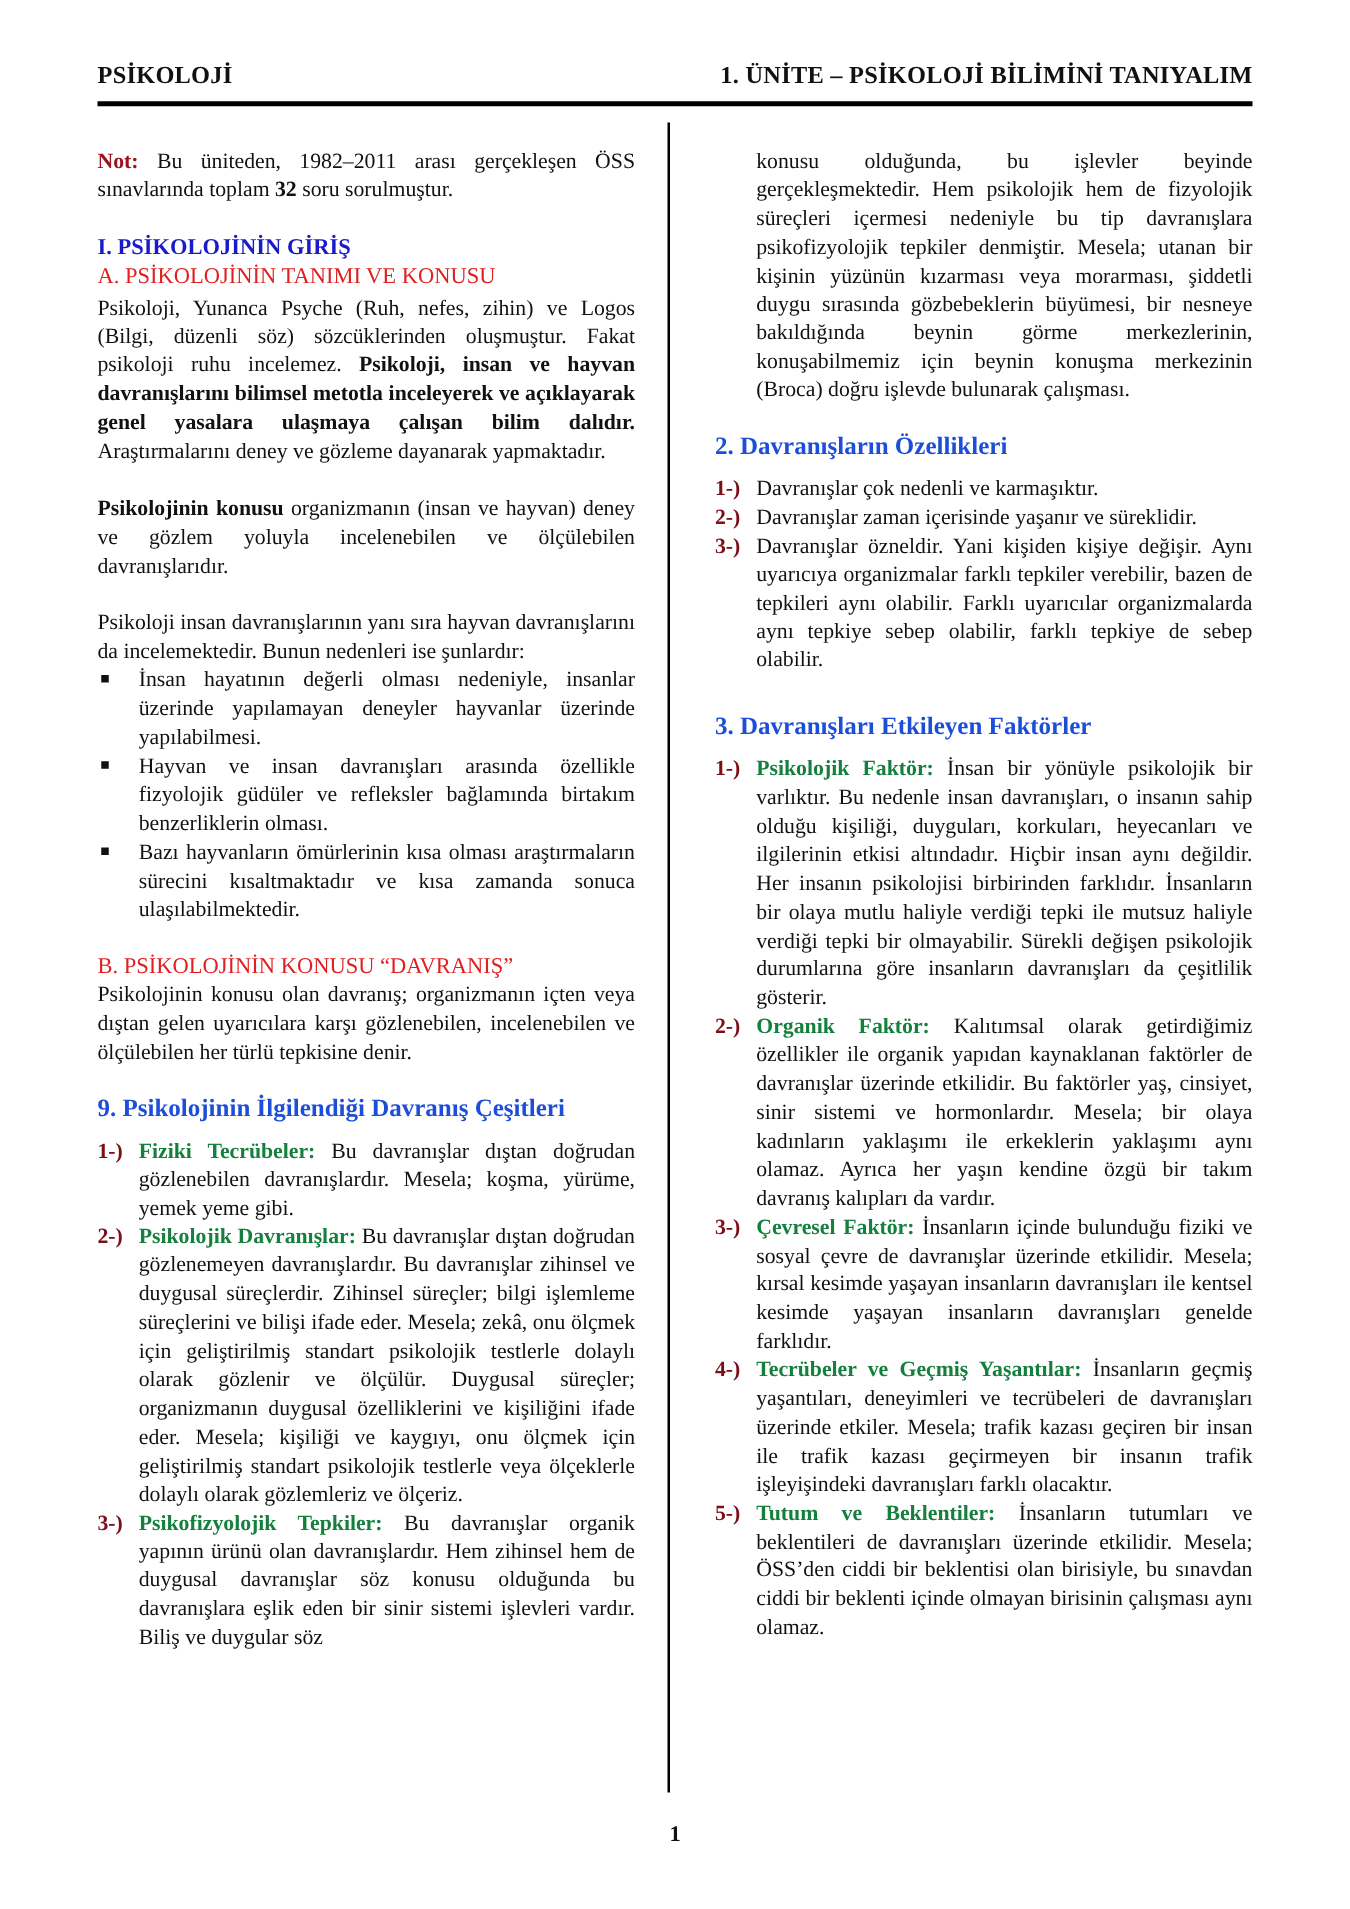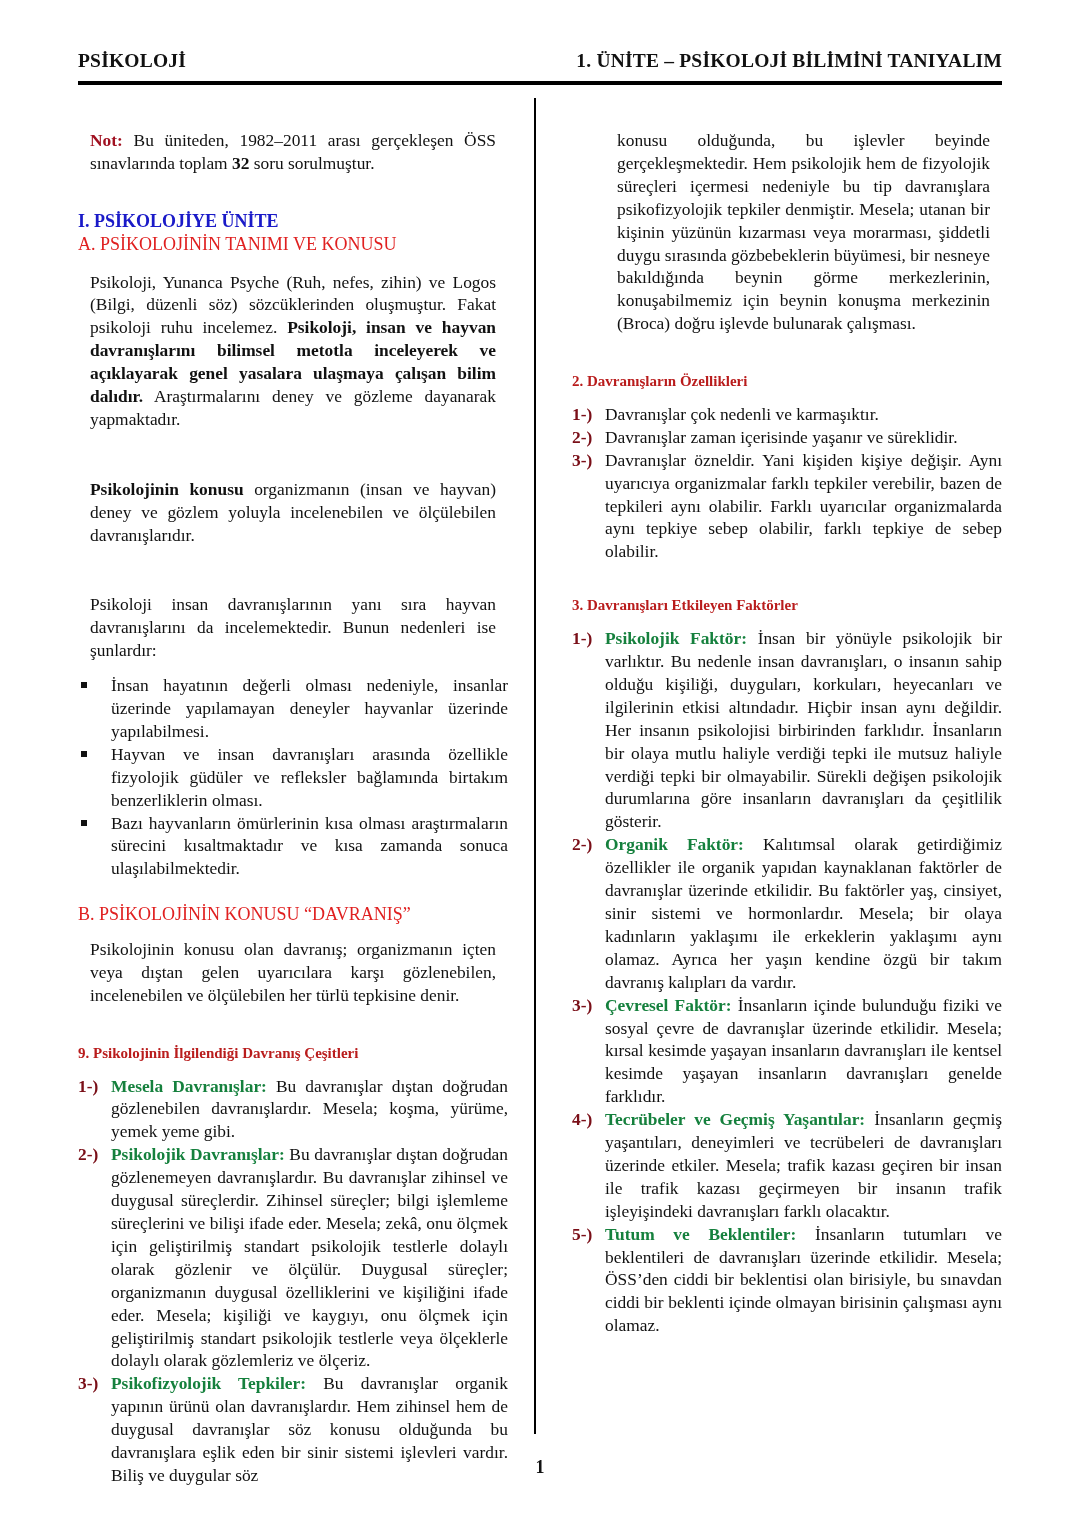--- a/index.html
+++ b/index.html
@@ -7,27 +7,27 @@
          font-family: "Liberation Serif", "DejaVu Serif", serif; color: #111; }
   .header { position: absolute; left: 78px; right: 78px; top: 50px; height: 36px; }
   .header .left, .header .right { position: absolute; top: 0; font-weight: bold; font-size: 19.5px; letter-spacing: 0.2px; }
   .header .left { left: 0; }
   .header .right { right: 0; }
   .header-rule { position: absolute; left: 78px; right: 78px; top: 81px; height: 4px; background: #000; }
   .col-divider { position: absolute; left: 534px; top: 98px; width: 2px; height: 1336px; background: #000; }
   .col { position: absolute; top: 117px; width: 430px; font-size: 17.4px; line-height: 22.9px; }
   .col.left { left: 78px; }
   .col.right { left: 572px; }
-  p { margin: 12px; text-align: justify; }
+  p { margin: 0; text-align: justify; }
   .gap { height: 22.9px; }
   .gap-s { height: 10px; }
   .note-label { color: #a01020; font-weight: bold; }
   .h-blue { color: #1a1ac8; font-weight: bold; font-size: 18px; }
   .h-red { color: #e02020; font-weight: normal; font-size: 18px; }
-  .h-green { color: #b91c1c; font-weight: bold; font-size: 15px; }
+  .h-green { color: #1d4ed8; font-weight: bold; font-size: 20px; }
   .term { color: #15803d; font-weight: bold; }
   .num { color: #7a0f18; font-weight: bold; }
   b.blk { font-weight: bold; }
   .item { position: relative; padding-left: 33px; text-align: justify; }
   .item .num { position: absolute; left: 0; top: 0; }
   .bullet { position: relative; padding-left: 33px; text-align: justify; }
   .bullet .sq { position: absolute; left: 3px; top: 8px; width: 6px; height: 6px; background: #111; }
   .page-num { position: absolute; left: 0; right: 0; top: 1457px; text-align: center; font-weight: bold; font-size: 18px; }
 </style>
 </head>
@@ -36,38 +36,38 @@
 <div class="header">
   <span class="left">PSİKOLOJİ</span>
   <span class="right">1. ÜNİTE – PSİKOLOJİ BİLİMİNİ TANIYALIM</span>
 </div>
 <div class="header-rule"></div>
 <div class="col-divider"></div>
 
 <div class="col left">
   <p><span class="note-label">Not:</span><span> Bu üniteden, 1982–2011 arası gerçekleşen ÖSS sınavlarında toplam </span><b class="blk">32</b><span> soru sorulmuştur.</span></p>
   <div class="gap"></div>
-  <div class="h-blue">I.  PSİKOLOJİYE ÜNİTE</div>
+  <div class="h-blue">I.  PSİKOLOJİNİN GİRİŞ</div>
   <div class="h-red">A. PSİKOLOJİNİN TANIMI VE KONUSU</div>
   <div class="gap-s" style="height:3px"></div>
   <p><span>Psikoloji, Yunanca Psyche (Ruh, nefes, zihin) ve Logos (Bilgi, düzenli söz) sözcüklerinden oluşmuştur. Fakat psikoloji ruhu incelemez. </span><b class="blk">Psikoloji, insan ve hayvan davranışlarını bilimsel metotla inceleyerek ve açıklayarak genel yasalara ulaşmaya çalışan bilim dalıdır.</b><span> Araştırmalarını deney ve gözleme dayanarak yapmaktadır.</span></p>
   <div class="gap"></div>
   <p><b class="blk">Psikolojinin konusu</b><span> organizmanın (insan ve hayvan) deney ve gözlem yoluyla incelenebilen ve ölçülebilen davranışlarıdır.</span></p>
   <div class="gap"></div>
   <p>Psikoloji insan davranışlarının yanı sıra hayvan davranışlarını da incelemektedir.  Bunun nedenleri ise şunlardır:</p>
   <div class="bullet"><span class="sq"></span><span>İnsan hayatının değerli olması nedeniyle, insanlar üzerinde yapılamayan deneyler hayvanlar üzerinde yapılabilmesi.</span></div>
   <div class="bullet"><span class="sq"></span><span>Hayvan ve insan davranışları arasında özellikle fizyolojik güdüler ve refleksler bağlamında birtakım benzerliklerin olması.</span></div>
   <div class="bullet"><span class="sq"></span><span>Bazı hayvanların ömürlerinin kısa olması araştırmaların sürecini kısaltmaktadır ve kısa zamanda sonuca ulaşılabilmektedir.</span></div>
   <div class="gap"></div>
   <div class="h-red">B. PSİKOLOJİNİN KONUSU “DAVRANIŞ”</div>
   <p>Psikolojinin konusu olan davranış; organizmanın içten veya dıştan gelen uyarıcılara karşı gözlenebilen, incelenebilen ve ölçülebilen her türlü tepkisine denir.</p>
   <div class="gap"></div>
   <div class="h-green">9. Psikolojinin İlgilendiği Davranış Çeşitleri</div>
   <div class="gap-s"></div>
-  <div class="item"><span class="num">1-)</span><span class="term">Mesela Davranışlar:</span><span> Bu davranışlar dıştan doğrudan gözlenebilen davranışlardır. Mesela; koşma, yürüme, yemek yeme gibi.</span></div>
+  <div class="item"><span class="num">1-)</span><span class="term">Fiziki Tecrübeler:</span><span> Bu davranışlar dıştan doğrudan gözlenebilen davranışlardır. Mesela; koşma, yürüme, yemek yeme gibi.</span></div>
   <div class="item"><span class="num">2-)</span><span class="term">Psikolojik Davranışlar:</span><span> Bu davranışlar dıştan doğrudan gözlenemeyen davranışlardır. Bu davranışlar zihinsel ve duygusal süreçlerdir. Zihinsel süreçler; bilgi işlemleme süreçlerini ve bilişi ifade eder. Mesela; zekâ, onu ölçmek için geliştirilmiş standart psikolojik testlerle dolaylı olarak gözlenir ve ölçülür. Duygusal süreçler; organizmanın duygusal özelliklerini ve kişiliğini ifade eder. Mesela; kişiliği ve kaygıyı, onu ölçmek için geliştirilmiş standart psikolojik testlerle veya ölçeklerle dolaylı olarak gözlemleriz ve ölçeriz.</span></div>
   <div class="item"><span class="num">3-)</span><span class="term">Psikofizyolojik Tepkiler:</span><span> Bu davranışlar organik yapının ürünü olan davranışlardır. Hem zihinsel hem de duygusal davranışlar söz konusu olduğunda bu davranışlara eşlik eden bir sinir sistemi işlevleri vardır. Biliş ve duygular söz</span></div>
 </div>
 
 <div class="col right">
   <p style="padding-left:33px">konusu olduğunda, bu işlevler beyinde gerçekleşmektedir. Hem psikolojik hem de fizyolojik süreçleri içermesi nedeniyle bu tip davranışlara psikofizyolojik tepkiler denmiştir. Mesela; utanan bir kişinin yüzünün kızarması veya morarması, şiddetli duygu sırasında gözbebeklerin büyümesi, bir nesneye bakıldığında beynin görme merkezlerinin, konuşabilmemiz için beynin konuşma merkezinin (Broca) doğru işlevde bulunarak çalışması.</p>
   <div class="gap"></div>
   <div class="h-green">2. Davranışların Özellikleri</div>
   <div class="gap-s"></div>
   <div class="item"><span class="num">1-)</span><span>Davranışlar çok nedenli ve karmaşıktır.</span></div>

